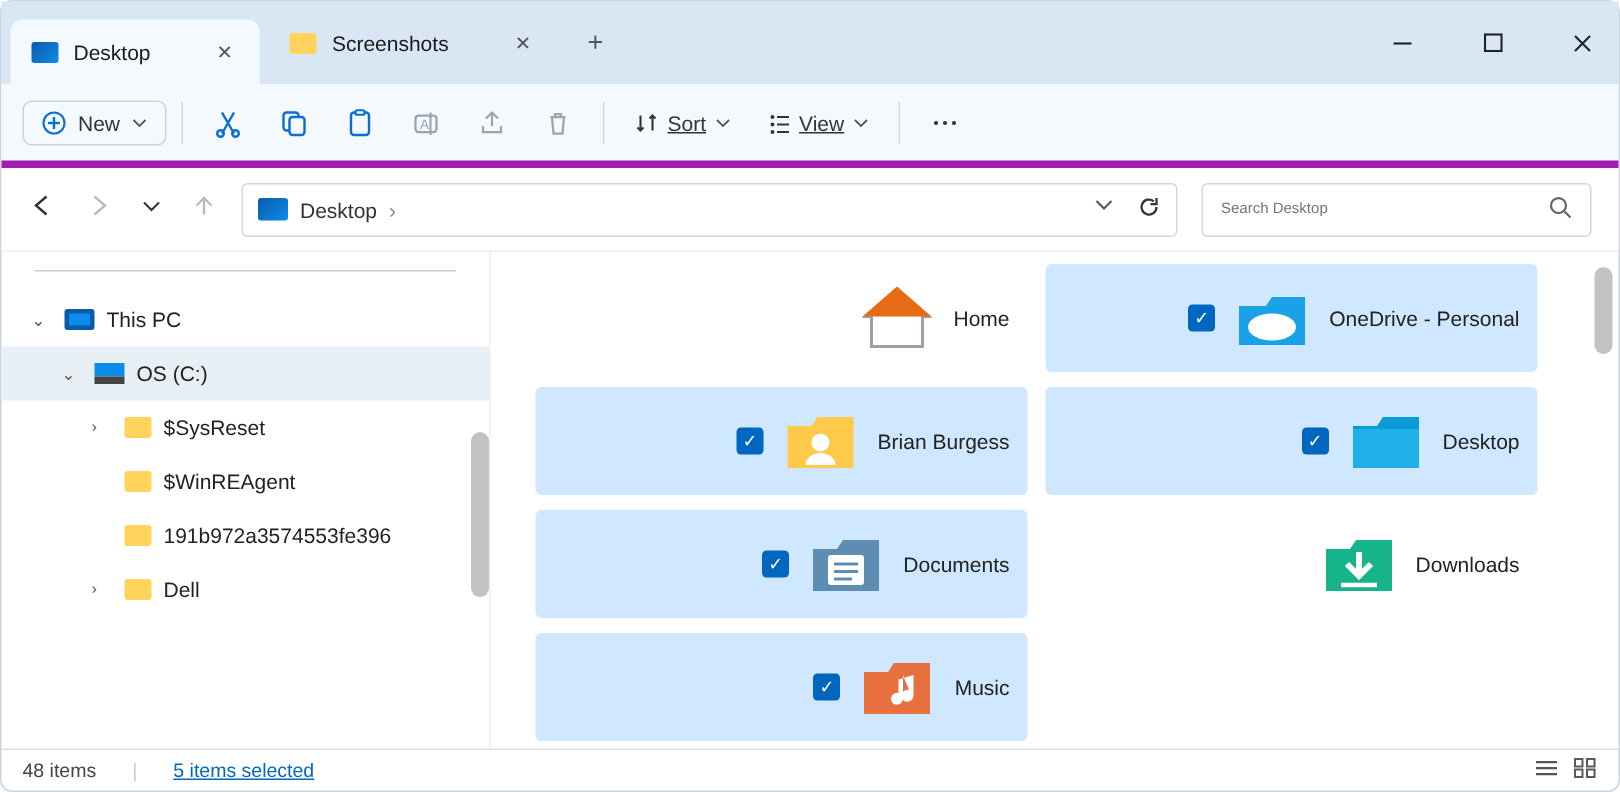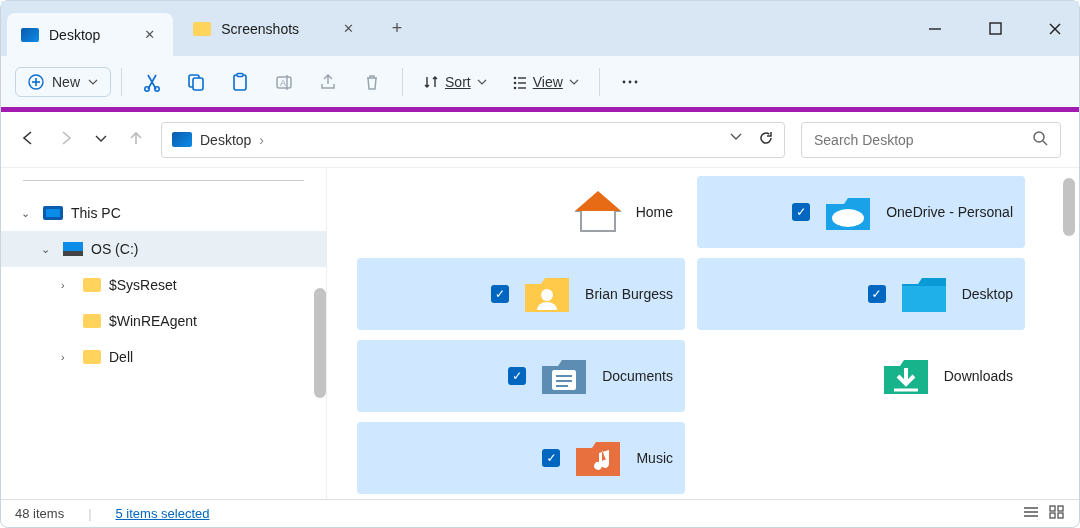--- a/index.html
+++ b/index.html
@@ -25,21 +25,21 @@
   .sep { width:1px; height:28px; background:#d0dae2; margin:0 6px; }
   .tool-label { display:flex; align-items:center; gap:6px; font-size:14px; color:#333; padding:0 10px;text-decoration:underline; }
 
   
   .addr-row { height:56px; display:flex; align-items:center; gap:16px; padding:0 18px; border-bottom:1px solid #eee; background:#fff; }
   .nav-btns { display:flex; align-items:center; gap:20px; color:#333; }
   .nav-btns .dis { color:#aaa; }
   .addressbar { flex:1; height:36px; border:1px solid #d6d6d6; border-radius:4px; display:flex; align-items:center; padding:0 10px; gap:8px; font-size:14px; color:#333; }
   .addressbar .right-ctrl { margin-left:auto; display:flex; gap:16px; color:#555; }
   .searchbox { width:260px; height:36px; border:1px solid #d6d6d6; border-radius:4px; display:flex; align-items:center; padding:0 12px; font-size:14px; color:#888; justify-content:space-between; }
-  .searchbox input { border:none; outline:none; width:200px; font-size:14px; background:transparent; color:#888; }
+  .searchbox input { border:none; outline:none; width:200px; font-size:10px; background:transparent; color:#888; }
 
   
   .body { flex:1; display:flex; min-height:0; }
   .nav-pane { width:326px; border-right:1px solid #eee; position:relative; padding-top:12px; }
   .nav-topline { height:1px; background:#ccc; margin:0 22px 14px 22px; }
   .tree-item { display:flex; align-items:center; gap:8px; height:36px; font-size:14px; color:#222; padding-right:10px; cursor:pointer;}
   .tree-item.l0 { padding-left:20px; }
   .tree-item.l1 { padding-left:40px; }
   .tree-item.l2 { padding-left:60px; }
   .tree-item.selected { background:#e8f0f5; }
@@ -257,20 +257,25 @@
         <span class="folder-chip"></span>
         <span>$SysReset</span>
       </div>
 
       <div class="tree-item l2">
         <span class="chev"></span>
         <span class="folder-chip"></span>
         <span>$WinREAgent</span>
       </div>
 
+      <div class="tree-item l2">
+        <span class="chev"></span>
+        <span class="folder-chip"></span>
+        <span class="ellipsis">191b972a3574553fe396</span>
+      </div>
 
       <div class="tree-item l2">
         <span class="chev">›</span>
         <span class="folder-chip"></span>
         <span>Dell</span>
       </div>
 
       <div class="nav-scroll"></div>
     </div>
 

